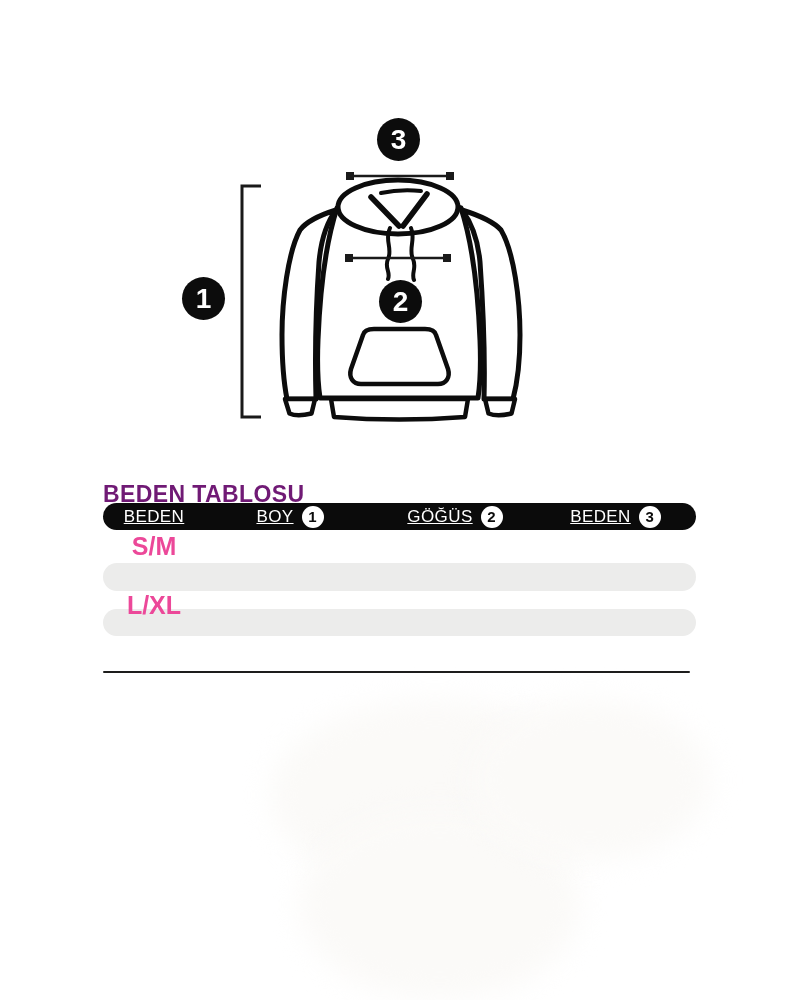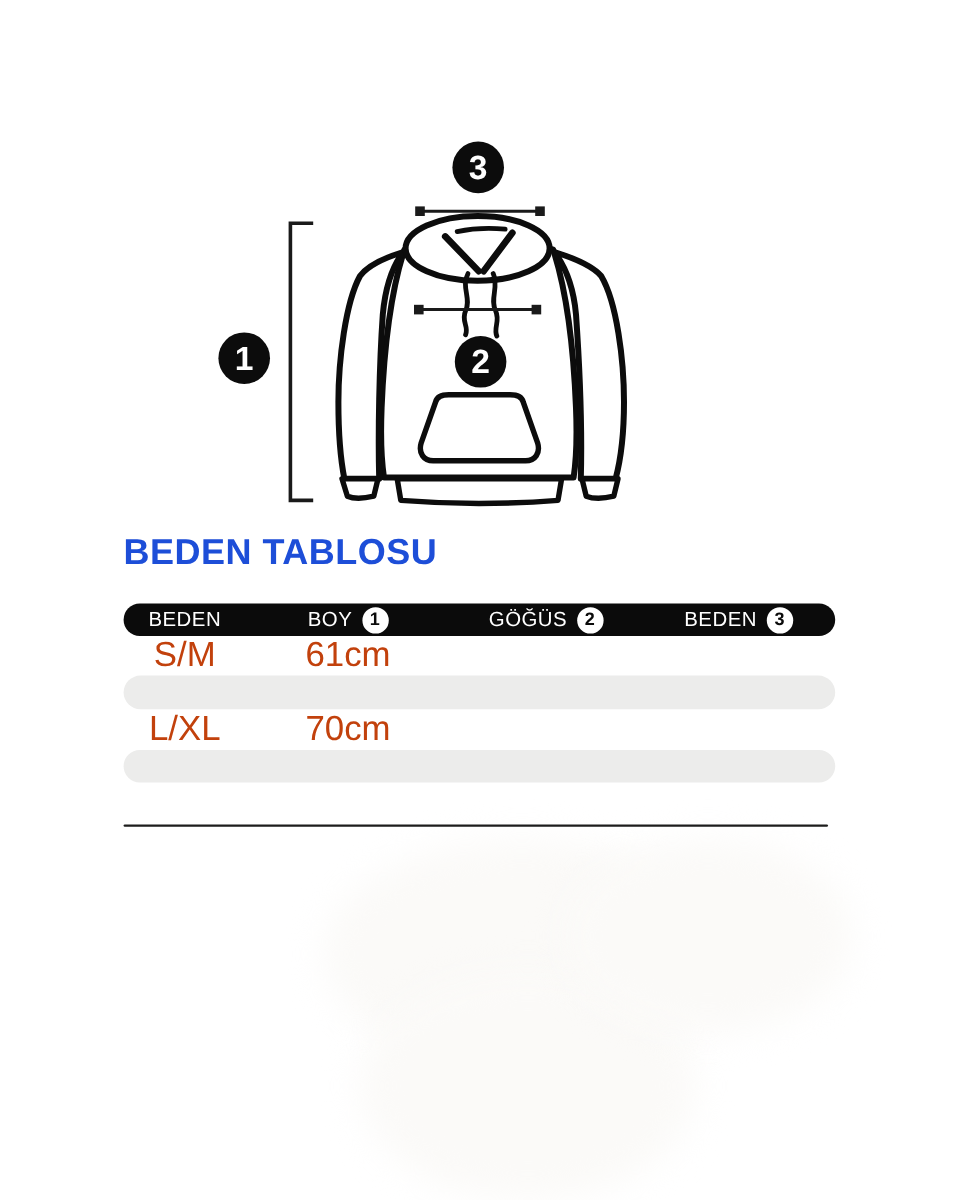--- a/index.html
+++ b/index.html
@@ -9,30 +9,30 @@
   
   .blob{position:absolute;border-radius:50%;background:#fbfaf8;filter:blur(14px);}
 
   
   .diagram-svg{position:absolute;left:0;top:0;}
   .marker{position:absolute;width:43px;height:43px;border-radius:50%;
           background:#0c0c0c;color:#ffffff;display:flex;align-items:center;justify-content:center;
           font-size:28px;font-weight:bold;}
 
   
-  .chart-title{position:absolute;left:103px;top:444px;font-size:30px;font-weight:bold;
-               color:#1d4ed8;letter-spacing:0.4px;}
+  .chart-title{position:absolute;left:103px;top:481px;font-size:23px;font-weight:bold;
+               color:#701a75;letter-spacing:0.4px;}
   .chart{position:absolute;left:103px;top:503px;width:593px;}
   .grid-row{display:grid;grid-template-columns:102px 170px 160px 161px;align-items:center;}
-  .header-row{height:27px;background:#0b0b0b;border-radius:14px;color:#ffffff;}
+  .header-row{height:27px;background:#0b0b0b;border-radius:14px;color:#ffffff;text-decoration:underline;}
   .header-cell{display:flex;align-items:center;justify-content:center;font-size:17px;letter-spacing:0.4px;}
   .header-badge{width:22px;height:22px;border-radius:50%;background:#ffffff;color:#0b0b0b;
                 display:flex;align-items:center;justify-content:center;
                 font-size:15px;font-weight:bold;margin-left:8px;flex:0 0 auto;}
-  .data-row{height:33px;color:#c2410c;font-size:29px;}
+  .data-row{height:33px;color:#ec4899;font-size:25px;font-weight:bold;}
   .data-cell{text-align:center;}
   .stripe-row{height:28px;border-radius:14px;background:#ececeb;}
   .stripe-b{height:27px;}
   .divider{margin-top:35px;width:587px;height:2px;background:#1d1d1c;border-radius:1px;}
 </style>
 </head>
 <body>
 
 <div class="canvas">
 
@@ -116,28 +116,26 @@
       <div class="header-cell">
         <span>BEDEN</span>
         <span class="header-badge">
           <span>3</span>
         </span>
       </div>
     </div>
 
     <div class="grid-row data-row">
       <div class="data-cell">S/M</div>
-      <div class="data-cell">61cm</div>
     </div>
 
     <div class="stripe-row"></div>
 
-    <div class="grid-row data-row" style="height:34px;">
+    <div class="grid-row data-row" style="height:18px;">
       <div class="data-cell">L/XL</div>
-      <div class="data-cell">70cm</div>
     </div>
 
     <div class="stripe-row stripe-b"></div>
 
     <div class="divider"></div>
   </div>
 
 </div>
 
 </body></html>

